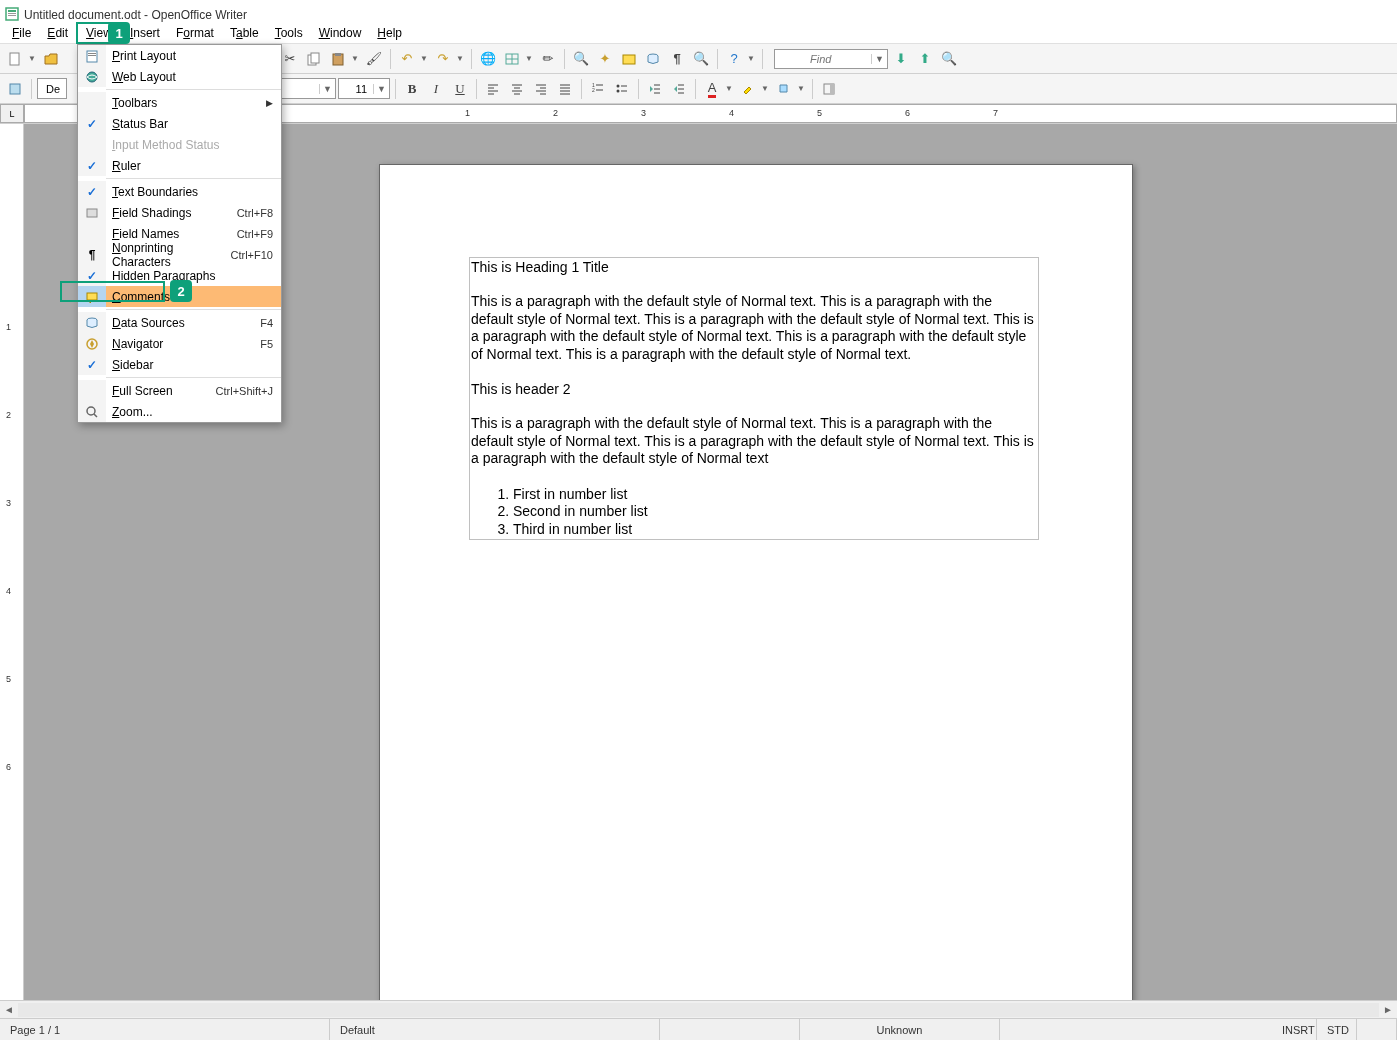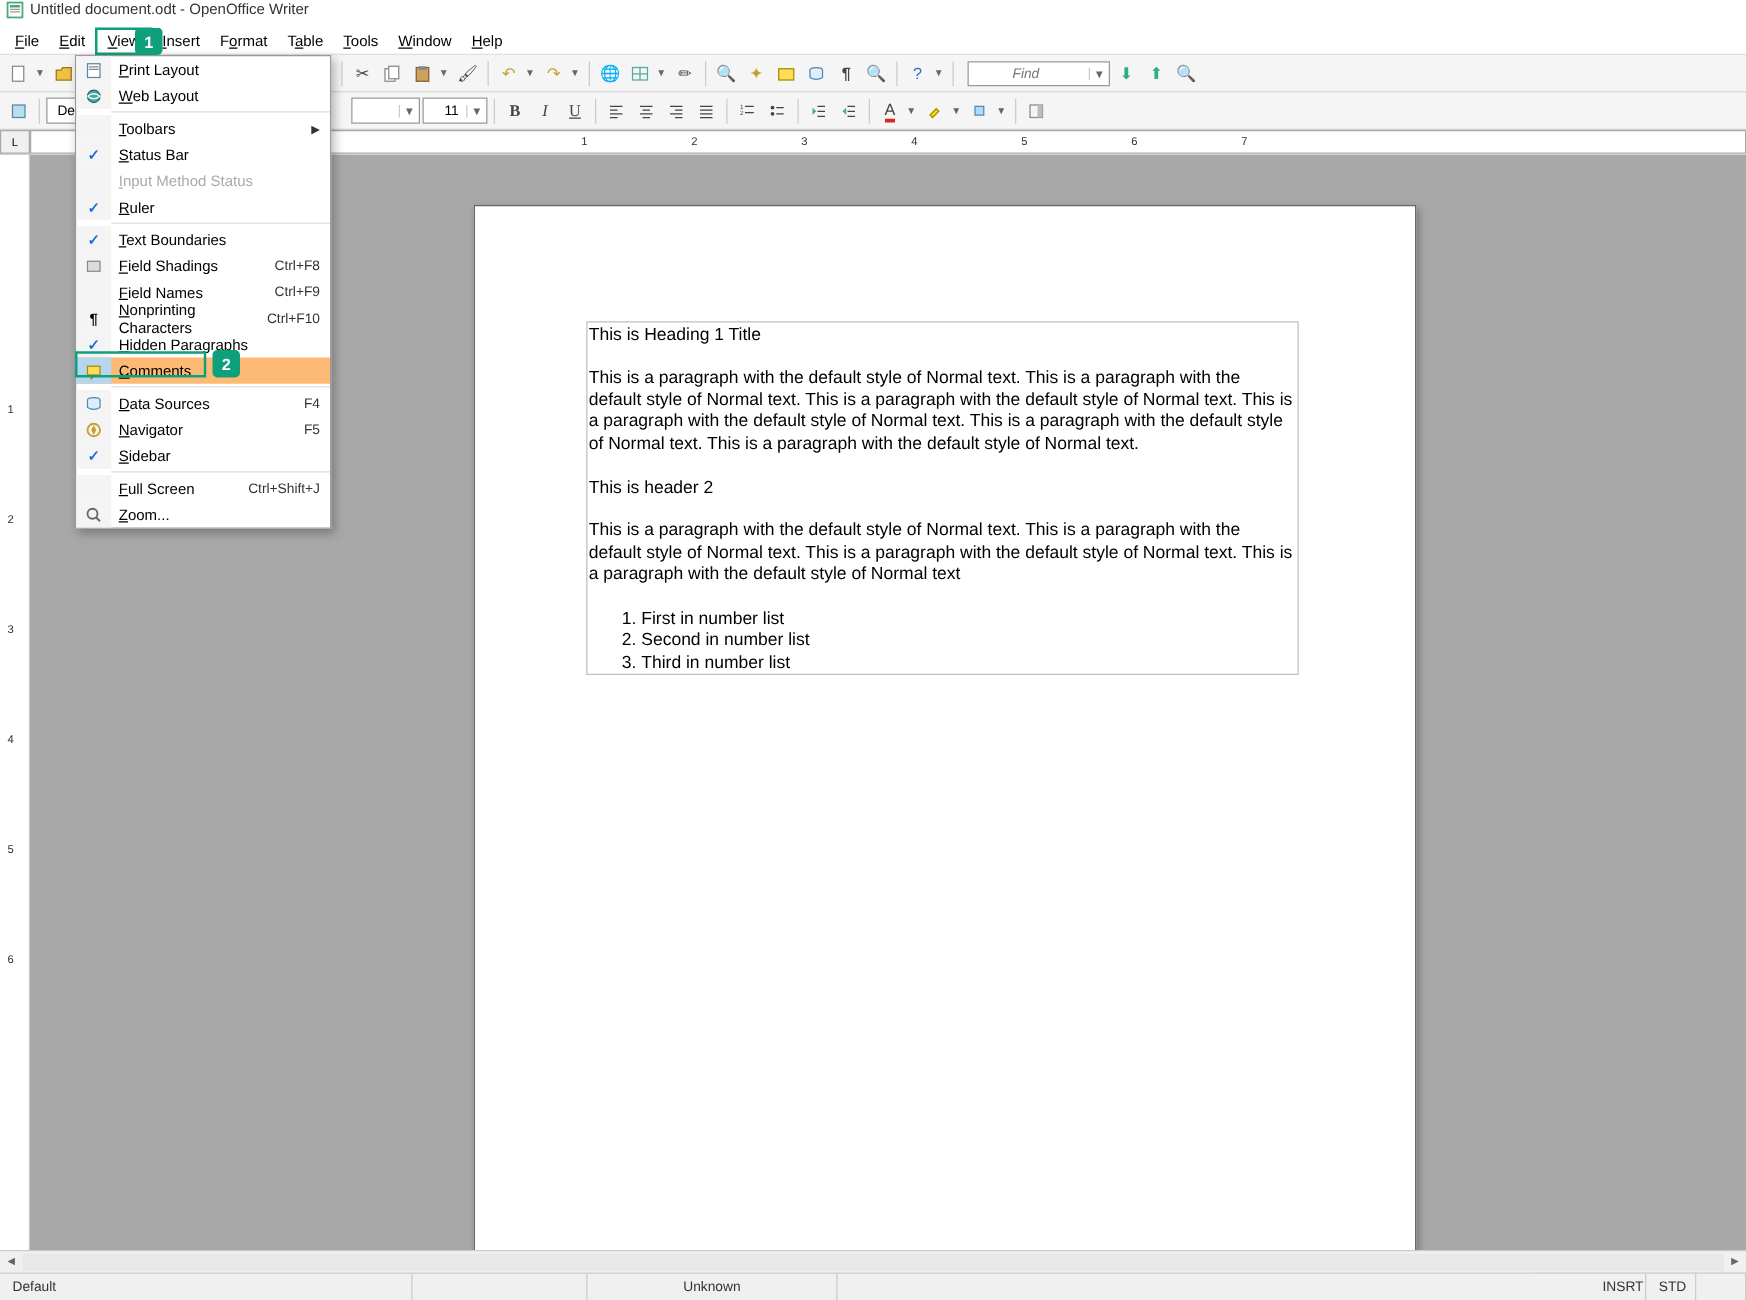--- a/index.html
+++ b/index.html
@@ -1,19 +1,19 @@
 <!DOCTYPE html>
 <html><head>
 <meta charset="utf-8">
 <style>
   * { box-sizing: border-box; margin: 0; padding: 0; font-family: "Segoe UI", Tahoma, sans-serif; }
   html, body { width: 1397px; height: 1040px; overflow: hidden; background: #fff; }
   
   
-  .titlebar { height: 22px; background: #fff; display: flex; align-items: flex-start; padding-left: 4px; font-size: 12px; color: #333; }
+  .titlebar { height: 22px; background: #fff; display: flex; align-items: flex-end; padding-left: 4px; font-size: 12px; color: #333; }
   .titlebar .icon { width: 16px; height: 16px; margin-right: 4px; display: inline-flex; align-items: center; justify-content: center; }
   
   
   .menubar { height: 22px; background: #fff; display: flex; align-items: center; padding-left: 4px; font-size: 12px; border-bottom: 1px solid #e0e0e0; }
   .menubar .menu-item { padding: 2px 8px; cursor: default; position: relative; }
   .menubar .menu-item.active { border: 2px solid #0ea07a; background: #fff; }
   .menubar .menu-item .ul { text-decoration: underline; }
   
   
   .toolbar { height: 30px; background: #f5f5f5; border-bottom: 1px solid #d0d0d0; display: flex; align-items: center; padding: 0 4px; gap: 2px; }
@@ -42,21 +42,21 @@
   .canvas-scroll { flex: 1; background: #a8a8a8; overflow: auto; position: relative; }
   .page { position: absolute; left: 355px; top: 40px; width: 754px; height: 980px; background: #fff; border: 1px solid #666; box-shadow: 2px 2px 6px rgba(0,0,0,.3); }
   .page-inner { position: absolute; left: 89px; top: 92px; width: 570px; border: 1px solid #c0c0c0; padding: 1px; }
   .page-inner .h1 { font-size: 14px; color: #000; margin-bottom: 18px; }
   .page-inner .p { font-size: 14px; color: #000; line-height: 1.25; margin-bottom: 18px; }
   .page-inner .h2 { font-size: 14px; color: #000; margin-bottom: 18px; }
   .page-inner ol { margin-left: 42px; font-size: 14px; color: #000; }
   .page-inner ol li { line-height: 1.25; }
   
   
-  .dropdown { position: absolute; left: 60px; top: 44px; width: 205px; background: #fff; border: 1px solid #999; box-shadow: 2px 3px 8px rgba(0,0,0,.3); z-index: 100; font-size: 12px; }
+  .dropdown { position: absolute; left: 77px; top: 44px; width: 205px; background: #fff; border: 1px solid #999; box-shadow: 2px 3px 8px rgba(0,0,0,.3); z-index: 100; font-size: 12px; }
   .dropdown .row { height: 21px; display: flex; align-items: center; position: relative; }
   .dropdown .row .icon-col { width: 28px; height: 100%; display: flex; align-items: center; justify-content: center; background: #f4f4f4; font-size: 12px; }
   .dropdown .row .label { flex: 1; padding-left: 6px; }
   .dropdown .row .shortcut { padding-right: 8px; color: #333; font-size: 11px; padding-left: 28px; }
   .dropdown .row .arrow { padding-right: 8px; font-size: 9px; color: #333; }
   .dropdown .row.highlighted { background: #fdba74; }
   .dropdown .row.highlighted .icon-col { background: #b5d5f0; }
   .dropdown .row.disabled .label { color: #aaa; }
   .dropdown .divider { height: 1px; background: #ddd; margin: 2px 0 2px 28px; }
   .dropdown .row .ul { text-decoration: underline; }
@@ -470,20 +470,21 @@
 <div class="highlight-box" style="left:60px; top:281px; width:105px; height:21px;"></div>
 <div class="badge" style="left:170px; top:280px;">2</div>
 
 <div class="hscroll">
   <span class="arrow">◄</span>
   <span class="track"></span>
   <span class="arrow">►</span>
 </div>
 
 <div class="statusbar">
+  <span class="cell" style="width:330px">Page 1 / 1</span>
   <span class="cell" style="width:330px">Default</span>
   <span class="cell" style="width:140px"></span>
   <span class="cell" style="width:200px;justify-content:center">Unknown</span>
   <span class="spacer"></span>
   <span class="cell" style="width:45px">INSRT</span>
   <span class="cell" style="width:40px">STD</span>
   <span class="cell" style="width:40px"></span>
 </div>
 
 </body></html>

